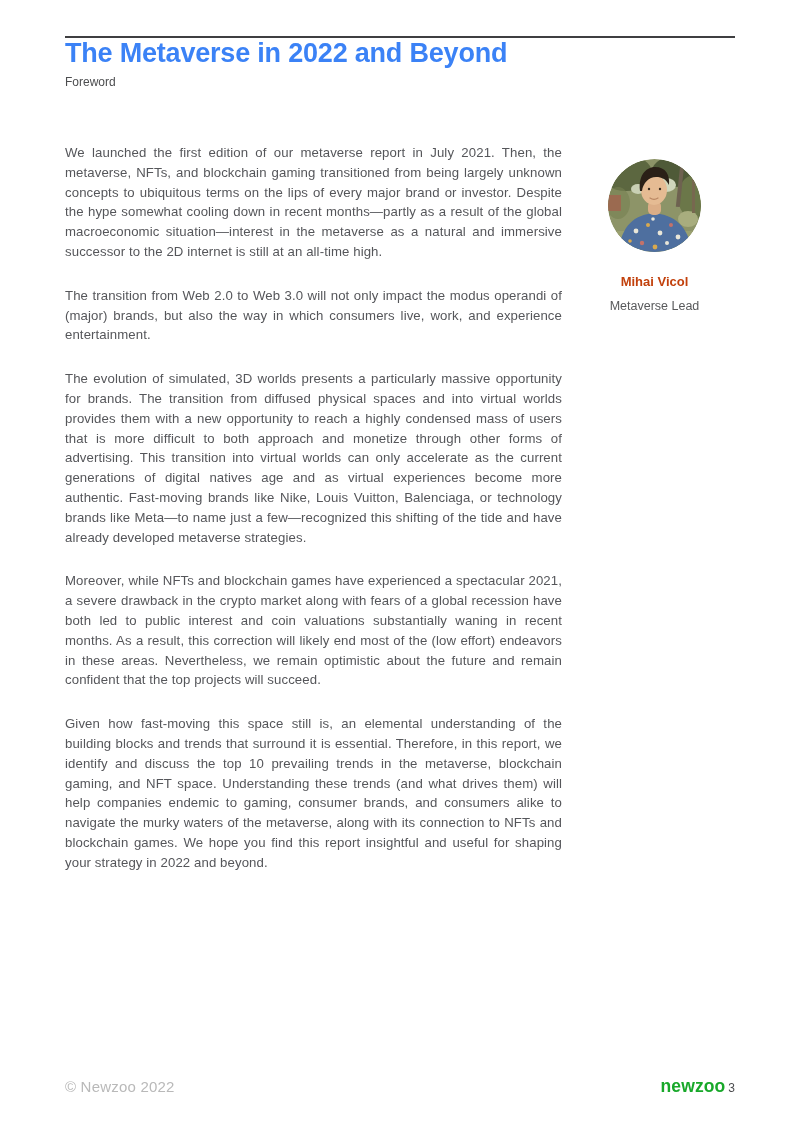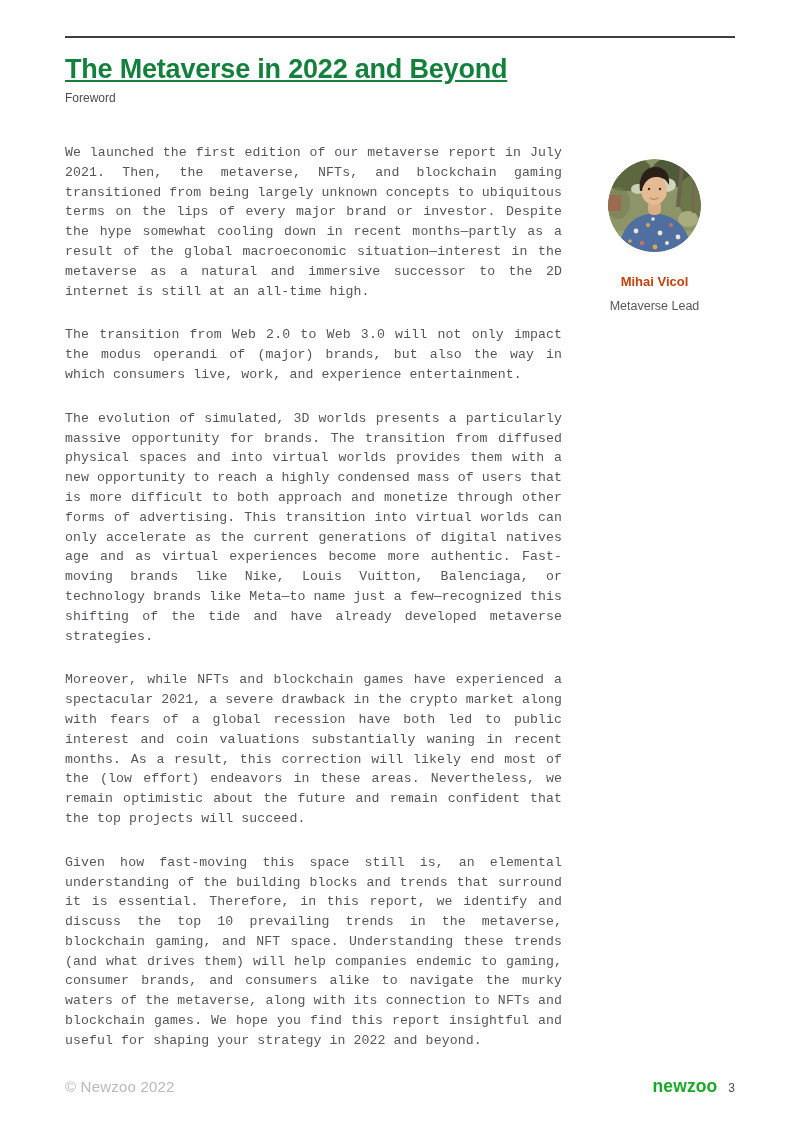--- a/index.html
+++ b/index.html
@@ -8,48 +8,46 @@
   .page {
     position:relative;
     width:800px; height:1127px;
     background:#ffffff;
     margin:0 auto;
     overflow:hidden;
   }
   .header { position:absolute; left:65px; right:65px; top:36px; }
   .header-rule { border-top:2px solid #3f3f41; width:100%; }
   .page-title {
-    margin-top:16px;
-    font-size:27px; font-weight:700; color:#15803d; letter-spacing:-0.2px;text-decoration:underline;
+    font-size:27px; font-weight:700; color:#3b82f6; letter-spacing:-0.2px;
   }
   .page-subtitle {
     margin-top:6px;
     font-size:12px; font-weight:400; color:#4c4d4f;
   }
   .content { position:absolute; left:65px; top:143px; width:497px; }
   .content p {
     font-size:13.2px; line-height:19.8px; color:#55565a;
     text-align:justify; letter-spacing:0.1px;
     margin-bottom:24px;
-    font-family:Liberation Mono, monospace;
   }
   .content p:last-child { margin-bottom:16px; }
   .author { position:absolute; left:582px; top:159px; width:145px; text-align:center; }
   .avatar {
     width:93px; height:93px; border-radius:50%;
     margin:0 auto; overflow:hidden; display:block;
   }
   .author-name { margin-top:22px; font-size:13px; font-weight:700; color:#c2410c; }
   .author-role { margin-top:10px; font-size:12.5px; color:#58595b; }
   .footer {
     position:absolute; left:65px; right:65px; top:1076px;
     display:flex; justify-content:space-between; align-items:center;
   }
   .copyright { font-size:15px; color:#b9b9b9; letter-spacing:0.2px; }
-  .footer-right { display:flex; align-items:baseline; gap:11px; }
+  .footer-right { display:flex; align-items:baseline; gap:3px; }
   .logo { font-size:17.5px; font-weight:800; letter-spacing:0.1px; }
   .pagenum { font-size:12px; color:#4c4d4f; }
 </style>
 </head>
 <body>
 
 <div class="page">
 
   <div class="header">
     <div class="header-rule"></div>

